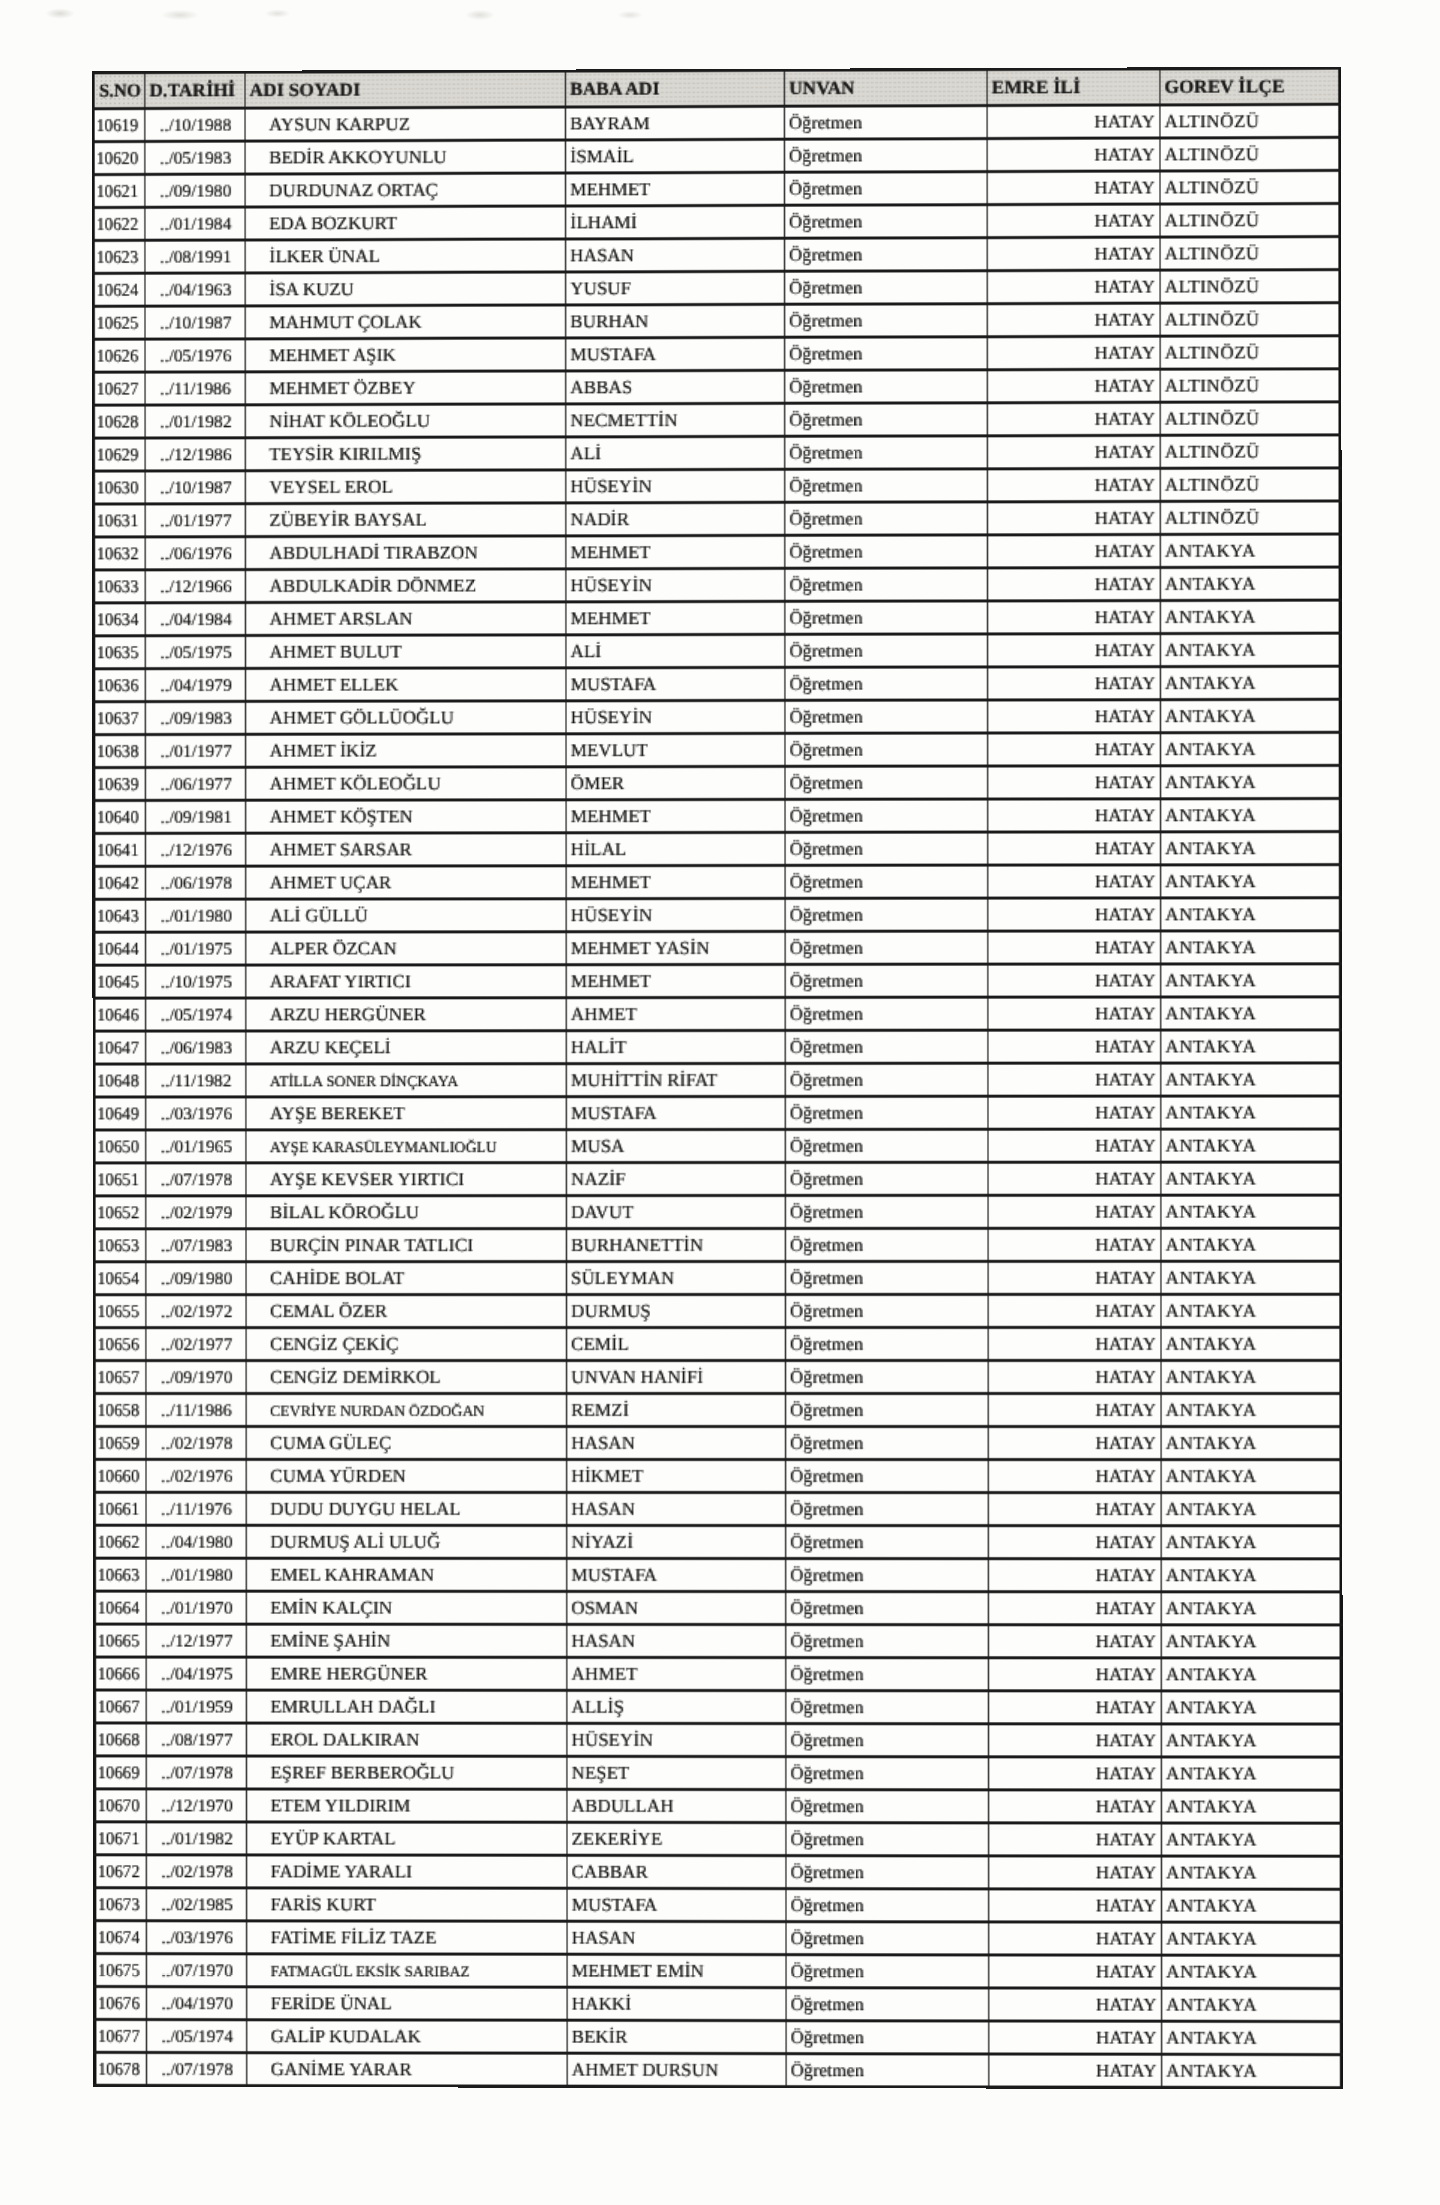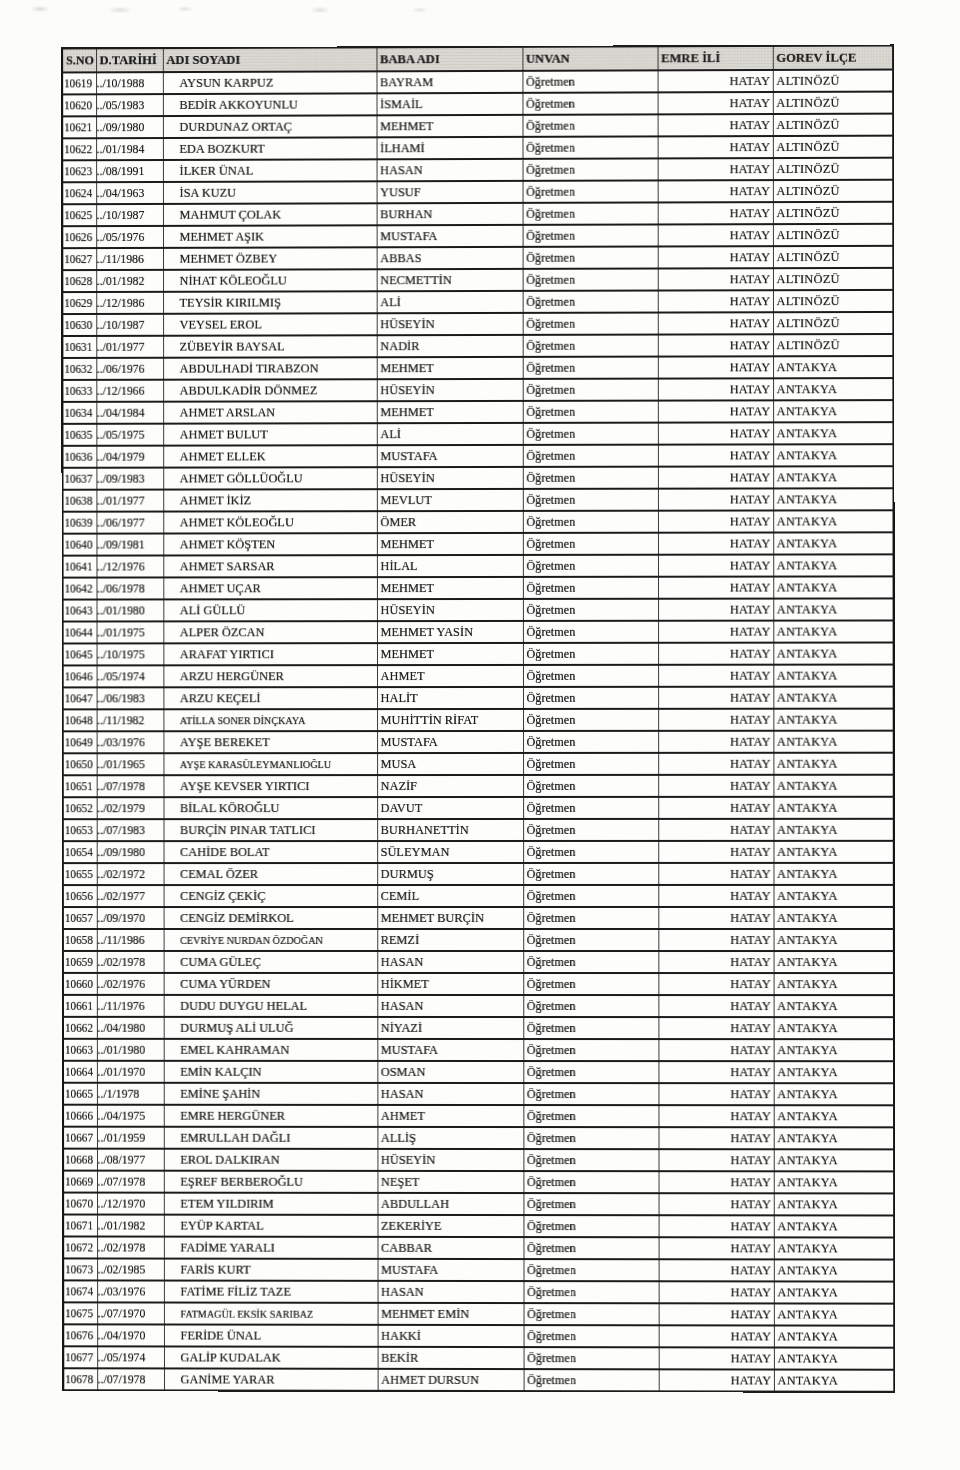--- a/index.html
+++ b/index.html
@@ -40,21 +40,21 @@
   }
   th{
     height:22px;text-align:left;font-weight:bold;font-size:12.6px;
     background-color:#dad8d2;
     background-image:radial-gradient(rgba(115,110,100,.30) .6px, transparent .95px);
     background-size:3px 3px;
     padding-left:3px;
   }
   td{height:20px;font-size:12.4px;}
   td.col-no{font-size:12px;text-align:center;padding:0;margin-top:23px;}
-  td.col-date{font-size:11.8px;padding-left:0;}
+  td.col-date{font-size:11.8px;padding-left:10px;}
   td.col-name{padding-left:16px;}
   td.col-father{padding-left:3px;margin-top:40px;}
   td.col-title{font-size:12.2px;padding-left:3px;}
   td.col-province{padding-left:3px;letter-spacing:.2px;text-align:right;}
   td.col-district{padding-left:3px;letter-spacing:.2px;}
   .fit{display:inline-block;white-space:nowrap;transform-origin:left center;}
   .fit.small{font-size:10.2px;}
 </style>
 </head>
 <body>
@@ -422,21 +422,21 @@
         <td class="col-name"><span class="fit">CENGİZ ÇEKİÇ</span></td>
         <td class="col-father"><span class="fit">CEMİL</span></td>
         <td class="col-title"><span class="fit">Öğretmen</span></td>
         <td class="col-province"><span class="fit">HATAY</span></td>
         <td class="col-district"><span class="fit">ANTAKYA</span></td>
       </tr>
       <tr>
         <td class="col-no"><span class="fit" style="transform: scaleX(0.933);">10657</span></td>
         <td class="col-date"><span class="fit">../09/1970</span></td>
         <td class="col-name"><span class="fit">CENGİZ DEMİRKOL</span></td>
-        <td class="col-father"><span class="fit">MEHMET BURÇİN</span></td>
+        <td class="col-father"><span class="fit">UNVAN HANİFİ</span></td>
         <td class="col-title"><span class="fit">Öğretmen</span></td>
         <td class="col-province"><span class="fit">HATAY</span></td>
         <td class="col-district"><span class="fit">ANTAKYA</span></td>
       </tr>
       <tr>
         <td class="col-no"><span class="fit" style="transform: scaleX(0.933);">10658</span></td>
         <td class="col-date"><span class="fit">../11/1986</span></td>
         <td class="col-name"><span class="fit small">CEVRİYE NURDAN ÖZDOĞAN</span></td>
         <td class="col-father"><span class="fit">REMZİ</span></td>
         <td class="col-title"><span class="fit">Öğretmen</span></td>
@@ -492,21 +492,21 @@
         <td class="col-no"><span class="fit" style="transform: scaleX(0.933);">10664</span></td>
         <td class="col-date"><span class="fit">../01/1970</span></td>
         <td class="col-name"><span class="fit">EMİN KALÇIN</span></td>
         <td class="col-father"><span class="fit">OSMAN</span></td>
         <td class="col-title"><span class="fit">Öğretmen</span></td>
         <td class="col-province"><span class="fit">HATAY</span></td>
         <td class="col-district"><span class="fit">ANTAKYA</span></td>
       </tr>
       <tr>
         <td class="col-no"><span class="fit" style="transform: scaleX(0.933);">10665</span></td>
-        <td class="col-date"><span class="fit">../1/1978</span></td>
+        <td class="col-date"><span class="fit">../12/1977</span></td>
         <td class="col-name"><span class="fit">EMİNE ŞAHİN</span></td>
         <td class="col-father"><span class="fit">HASAN</span></td>
         <td class="col-title"><span class="fit">Öğretmen</span></td>
         <td class="col-province"><span class="fit">HATAY</span></td>
         <td class="col-district"><span class="fit">ANTAKYA</span></td>
       </tr>
       <tr>
         <td class="col-no"><span class="fit" style="transform: scaleX(0.933);">10666</span></td>
         <td class="col-date"><span class="fit">../04/1975</span></td>
         <td class="col-name"><span class="fit">EMRE HERGÜNER</span></td>

